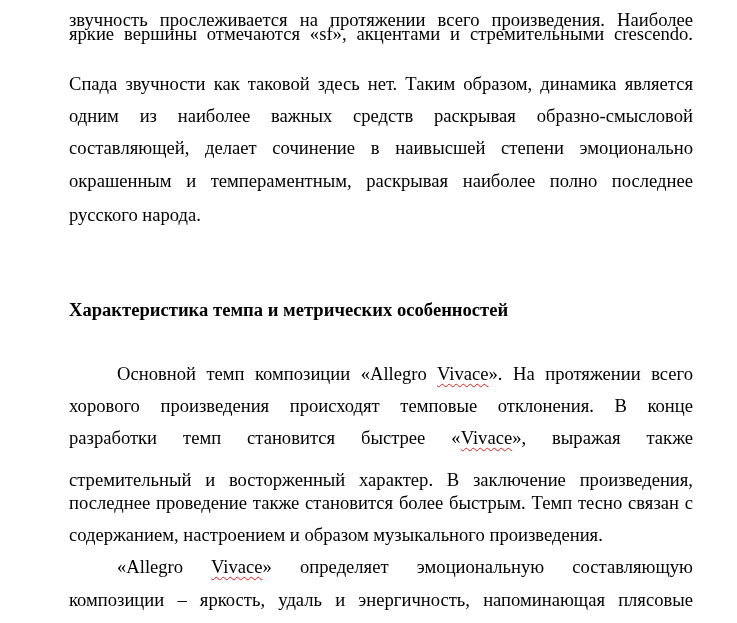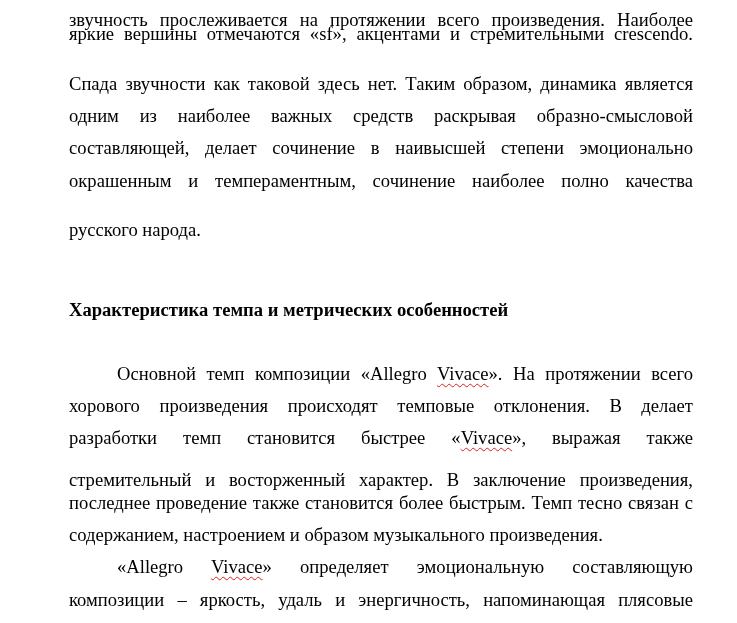--- a/index.html
+++ b/index.html
@@ -14,27 +14,27 @@
 </style>
 </head>
 <body>
 
 <div class="page">
   <div class="line just" style="top:4px">звучность прослеживается на протяжении всего произведения. Наиболее</div>
   <div class="line just" style="top:18px">яркие вершины отмечаются «sf», акцентами и стремительными crescendo.</div>
   <div class="line just" style="top:68px">Спада звучности как таковой здесь нет. Таким образом, динамика является</div>
   <div class="line just" style="top:100px">одним из наиболее важных средств раскрывая образно-смысловой</div>
   <div class="line just" style="top:132px">составляющей, делает сочинение в наивысшей степени эмоционально</div>
-  <div class="line just" style="top:165px">окрашенным и темпераментным, сочинение наиболее полно качества</div>
-  <div class="line left" style="top:214px">русского народа.</div>
+  <div class="line just" style="top:165px">окрашенным и темпераментным, раскрывая наиболее полно последнее</div>
+  <div class="line left" style="top:199px">русского народа.</div>
 
   <div class="heading" style="top:294px">Характеристика темпа и метрических особенностей</div>
 
   <div class="line just indent" style="top:358px"><span>Основной темп композиции «Allegro </span><span class="spell">Vivace</span><span>». На протяжении всего</span></div>
-  <div class="line just" style="top:390px">хорового произведения происходят темповые отклонения. В делает</div>
+  <div class="line just" style="top:390px">хорового произведения происходят темповые отклонения. В конце</div>
   <div class="line just" style="top:422px"><span>разработки темп становится быстрее «</span><span class="spell">Vivace</span><span>», выражая также</span></div>
   <div class="line just" style="top:464px">стремительный и восторженный характер. В заключение произведения,</div>
   <div class="line just" style="top:487px">последнее проведение также становится более быстрым. Темп тесно связан с</div>
   <div class="line left" style="top:519px">содержанием, настроением и образом музыкального произведения.</div>
 
   <div class="line just indent" style="top:551px"><span>«Allegro </span><span class="spell">Vivace</span><span>» определяет эмоциональную составляющую</span></div>
   <div class="line just" style="top:584px">композиции – яркость, удаль и энергичность, напоминающая плясовые</div>
 </div>
 
 </body></html>

